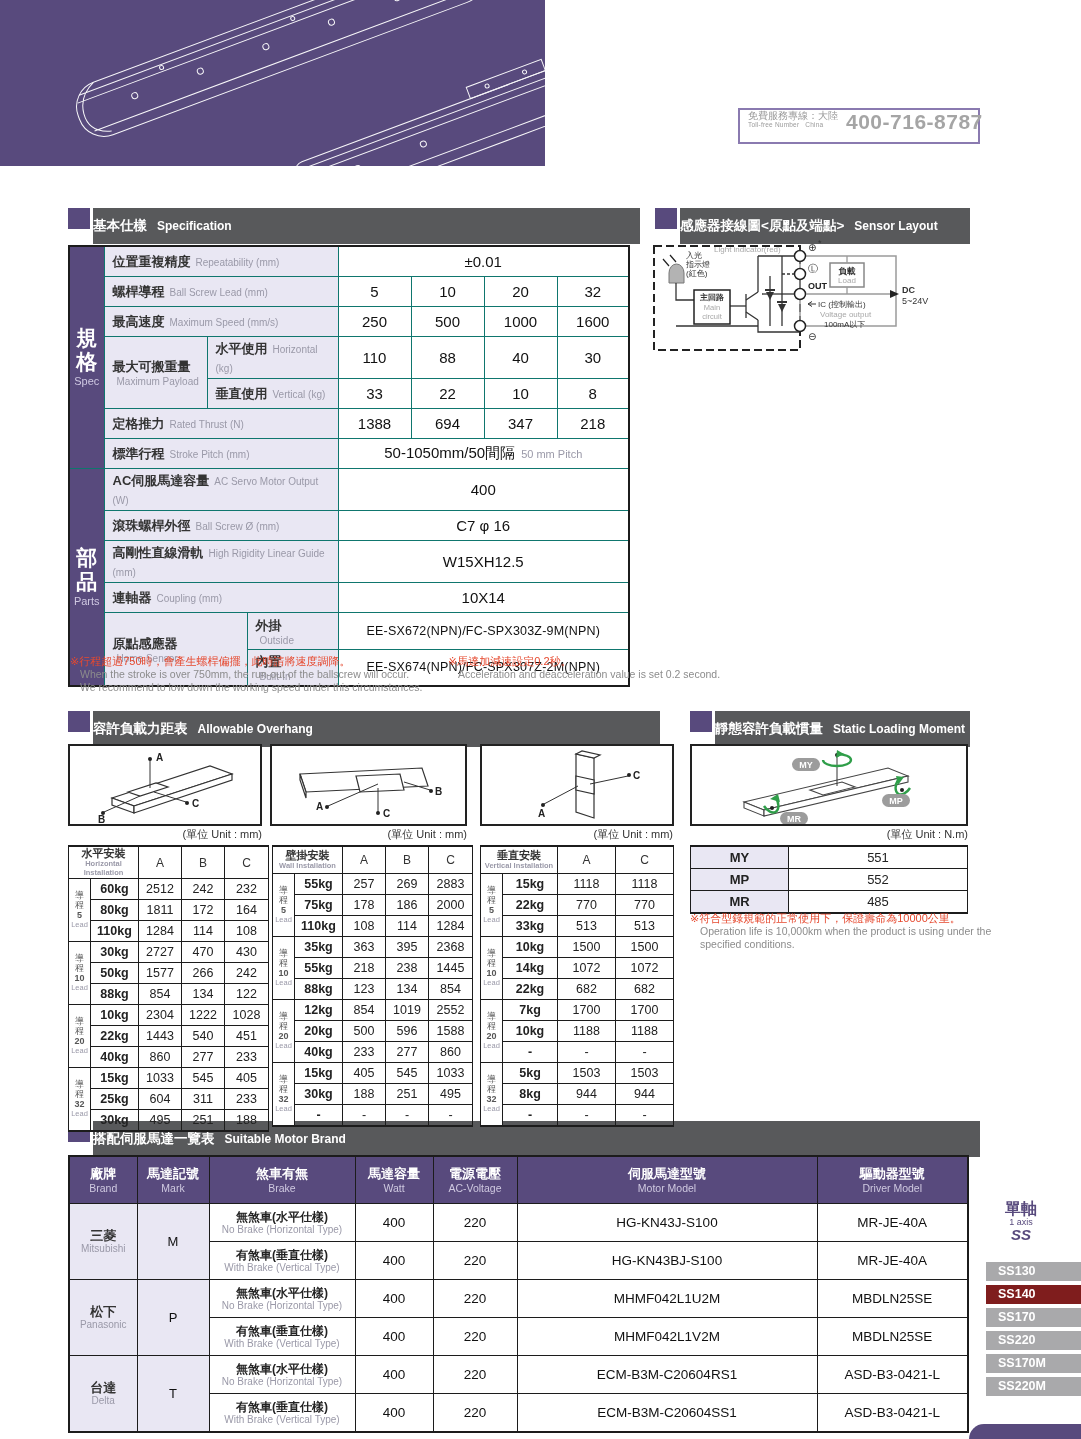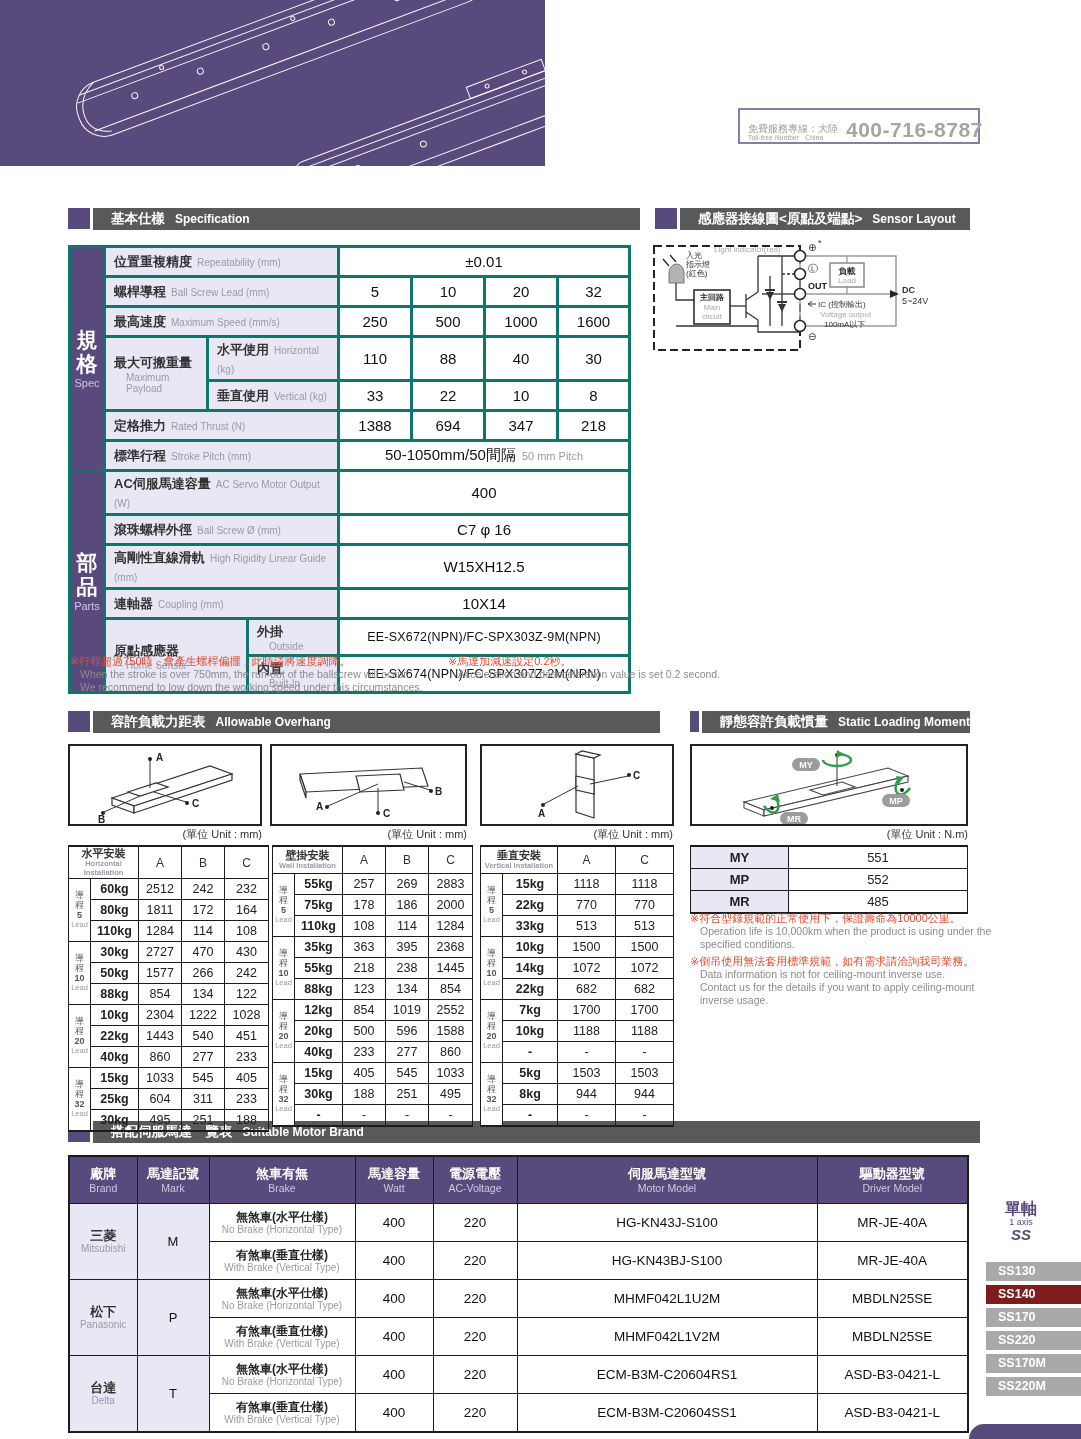--- a/index.html
+++ b/index.html
@@ -1,40 +1,40 @@
 <!DOCTYPE html>
 <html><head>
 <meta charset="utf-8">
 <style>
   html,body{margin:0;padding:0;background:#fff;}
   body{width:1081px;height:1439px;position:relative;font-family:"Liberation Sans","DejaVu Sans",sans-serif;color:#222;overflow:hidden;}
   .abs{position:absolute;}
   
   .hdr{left:0;top:0;width:545px;height:166px;background:#584a7d;}
-  .phonebox{left:738px;top:108px;width:222px;height:32px;border:2px solid #8a7ab0;display:flex;align-items:flex-end;padding:0 8px;gap:8px;background:#fff;}
+  .phonebox{left:738px;top:108px;width:222px;height:32px;border:2px solid #8a7ab0;display:flex;align-items:flex-start;padding:0 8px;gap:8px;background:#fff;}
   .ph-cjk{font-size:10px;color:#9a9a9a;line-height:11px;white-space:nowrap;}
   .ph-en{font-size:6.5px;color:#9a9a9a;line-height:8px;letter-spacing:.2px;}
   .ph-num{font-size:21px;font-weight:bold;color:#a5a5a5;letter-spacing:.5px;white-space:nowrap;}
   
   .secbar{display:flex;height:21px;}
   .secbar .sq{width:22px;height:21px;background:#584a7d;margin-right:3px;}
-  .secbar .bar{flex:1;background:#58595b;height:22px;display:flex;align-items:center;padding-left:18px;gap:10px;}
+  .secbar .bar{flex:1;background:#58595b;height:36px;display:flex;align-items:center;padding-left:0;gap:10px;}
   .secbar .cjk{color:#fff;font-weight:bold;font-size:13.5px;white-space:nowrap;}
   .secbar .en{color:#fff;font-weight:bold;font-size:12px;white-space:nowrap;}
   
   table{border-collapse:collapse;table-layout:fixed;}
   .spec-table{width:560px;border:2px solid #1c1c1c;}
-  .spec-table td{border:3px solid #0f766e;overflow:hidden;}
+  .spec-table td{border:1px solid #0f766e;overflow:hidden;}
   .spec-side{background:#584a7d;color:#fff;text-align:center;vertical-align:middle;}
   .spec-side .ch{display:block;font-size:21px;font-weight:bold;line-height:24px;}
   .spec-side .en{display:block;font-size:11px;color:#cfc8e2;line-height:14px;}
   .lbl{background:#e9e7f3;text-align:left;padding:2px 3px 2px 8px;vertical-align:middle;}
   .lc{font-weight:bold;font-size:13px;color:#333;}
   .le{font-size:10px;color:#9a99a8;margin-left:5px;}
-  .stack .le{display:block;margin-left:12px;line-height:11px;}
+  .stack .le{display:block;margin-left:4px;line-height:11px;}
   .val{font-size:15px;text-align:center;color:#111;vertical-align:middle;}
   .val-sm{font-size:12.5px;letter-spacing:.2px;}
   .sub-en{font-size:11px;color:#9a99a8;margin-left:6px;}
   
   .note-cjk{color:#e6492f;font-size:11px;line-height:14px;margin-top:3px;white-space:nowrap;}
   .note-en{color:#8c8c8c;font-size:10.5px;line-height:13px;margin-left:10px;white-space:nowrap;}
   
   .diag{border:2px solid #222;background:#fff;}
   .unit{font-size:11px;color:#333;text-align:right;}
   
@@ -804,26 +804,20 @@
 </tbody>
     </table>
 </div>
 
 <div class="abs" style="left:690px;top:908px;width:300px;">
     <div class="note">
       <div class="note-cjk">※符合型錄規範的正常使用下，保證壽命為10000公里。</div>
       <div class="note-en">Operation life is 10,000km when the product is using under the</div>
       <div class="note-en">specified conditions.</div>
     </div>
-    <div class="note">
-      <div class="note-cjk">※倒吊使用無法套用標準規範，如有需求請洽詢我司業務。</div>
-      <div class="note-en">Data information is not for ceiling-mount inverse use.</div>
-      <div class="note-en">Contact us for the details if you want to apply ceiling-mount</div>
-      <div class="note-en">inverse usage.</div>
-    </div>
   </div>
 
 <div class="abs" style="left:68px;top:1155px;">
     <table class="mt">
       <colgroup>
         <col style="width: 68px;">
         <col style="width: 72px;">
         <col style="width: 146px;">
         <col style="width: 78px;">
         <col style="width: 84px;">

